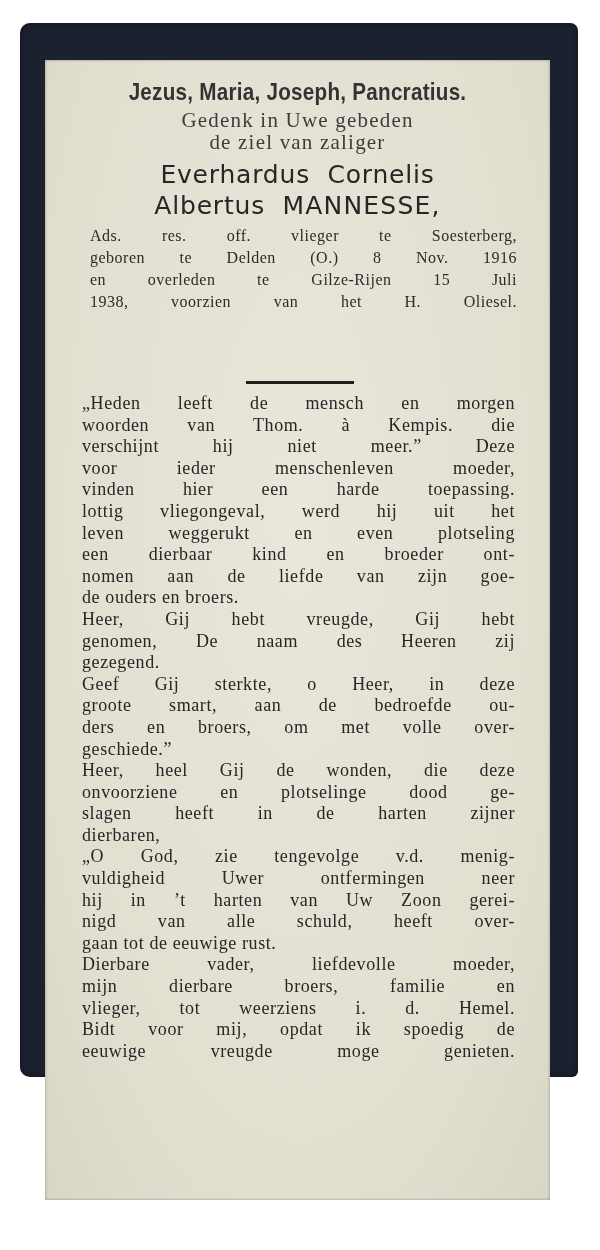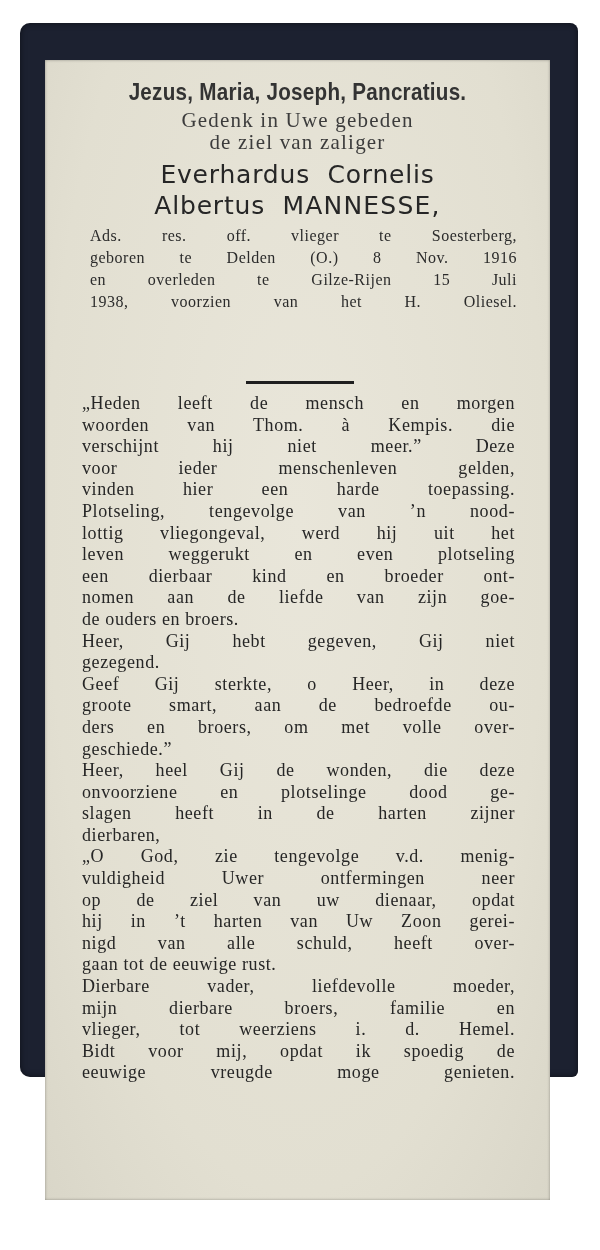--- a/index.html
+++ b/index.html
@@ -143,41 +143,40 @@
           <span class="line">1938, voorzien van het H. Oliesel.</span>
         </div>
       </div>
 
       <div class="divider"></div>
 
       <div class="body-text">
         <span class="line">„Heden leeft de mensch en morgen</span>
         <span class="line">woorden van Thom. à Kempis. die</span>
         <span class="line">verschijnt hij niet meer.”  Deze</span>
-        <span class="line">voor ieder menschenleven gelden,</span>
+        <span class="line">voor ieder menschenleven moeder,</span>
         <span class="line">vinden hier een harde toepassing.</span>
-        <span class="line">Plotseling, tengevolge van ’n nood-</span>
         <span class="line">lottig vliegongeval, werd hij uit het</span>
         <span class="line">leven weggerukt en even plotseling</span>
         <span class="line">een dierbaar kind en broeder ont-</span>
         <span class="line">nomen aan de liefde van zijn goe-</span>
         <span class="line left">de ouders en broers.</span>
-        <span class="line">Heer, Gij hebt gegeven,  Gij niet</span>
+        <span class="line">Heer, Gij hebt vreugde,  Gij hebt</span>
+        <span class="line">genomen, De naam des Heeren zij</span>
         <span class="line left">gezegend.</span>
         <span class="line">Geef Gij sterkte, o Heer, in deze</span>
         <span class="line">groote smart, aan de bedroefde ou-</span>
         <span class="line">ders en broers, om met volle over-</span>
         <span class="line left">geschiede.”</span>
         <span class="line">Heer, heel Gij de wonden, die deze</span>
         <span class="line">onvoorziene en plotselinge dood ge-</span>
         <span class="line">slagen heeft in de harten zijner</span>
         <span class="line left">dierbaren,</span>
         <span class="line">„O God, zie tengevolge v.d. menig-</span>
         <span class="line">vuldigheid Uwer ontfermingen neer</span>
-        <span class="line">op de ziel van uw dienaar, opdat</span>
         <span class="line">hij in ’t harten van Uw Zoon gerei-</span>
         <span class="line">nigd van alle schuld, heeft over-</span>
         <span class="line left">gaan tot de eeuwige rust.</span>
         <span class="line">Dierbare vader, liefdevolle moeder,</span>
         <span class="line">mijn dierbare broers, familie en</span>
         <span class="line">vlieger, tot weerziens i. d. Hemel.</span>
         <span class="line">Bidt voor mij, opdat ik spoedig de</span>
         <span class="line">eeuwige vreugde moge genieten.</span>
       </div>
 

